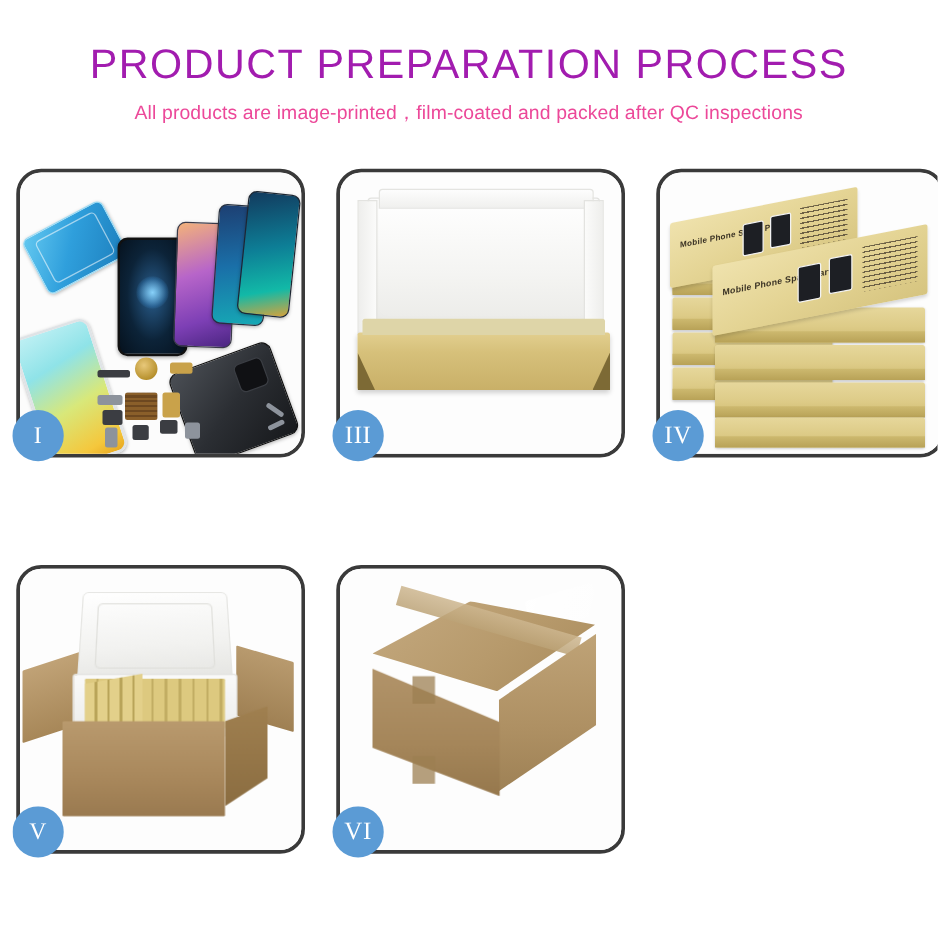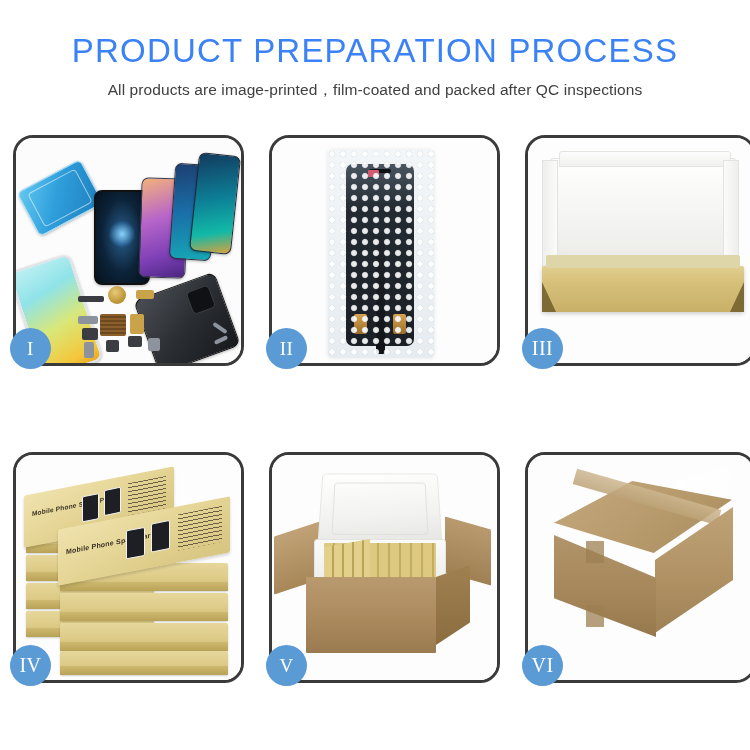--- a/index.html
+++ b/index.html
@@ -14,30 +14,30 @@
 
   .page { position: relative; width: 750px; height: 750px; background: #fff; }
 
   
   .header { padding-top: 34px; text-align: center; }
 
   .title {
     font-size: 33px;
     font-weight: 400;
     letter-spacing: 1.2px;
-    color: #3b82f6;
+    color: #a21caf;
     font-family: "Liberation Sans", sans-serif;
     line-height: 1.05;
   }
 
   .subtitle {
     margin-top: 11px;
     font-size: 15.5px;
     font-weight: 400;
-    color: #404040;
+    color: #ec4899;
     letter-spacing: .1px;
   }
 
   
   .grid {
     position: absolute;
     left: 13px;
     top: 135px;
     width: 724px;
     height: 548px;
@@ -409,34 +409,20 @@
         <div class="part" style="left:112px; top:198px; width:14px; height:11px;"></div>
         <div class="part silver" style="left:68px;  top:204px; width:10px; height:16px;"></div>
         <div class="part" style="left:90px;  top:202px; width:13px; height:12px;"></div>
         <div class="part silver" style="left:132px; top:200px; width:12px; height:13px;"></div>
         <div class="part silver" style="left:196px; top:188px; width:16px; height:4px; transform:rotate(35deg);"></div>
         <div class="part silver" style="left:198px; top:200px; width:14px; height:4px; transform:rotate(-25deg);"></div>
       </div>
       <div class="badge">I</div>
     </div>
 
-    <div class="panel">
-      <div class="panel-inner p2">
-        <div class="bubblebag">
-          <div class="screen2">
-            <div class="pink-tab"></div>
-            <div class="flex-strip"></div>
-            <div class="conn-gold" style="left:8px;  top:150px;"></div>
-            <div class="conn-gold" style="right:8px; top:150px;"></div>
-          </div>
-          <div class="bubbles"></div>
-        </div>
-      </div>
-      <div class="badge">II</div>
-    </div>
 
     <div class="panel">
       <div class="panel-inner p3">
         <div class="lid3"></div>
         <div class="lid3-flapL"></div>
         <div class="lid3-flapR"></div>
         <div class="bubblefill"></div>
         <div class="tray3">
           <div class="tray3-corner-l"></div>
           <div class="tray3-corner-r"></div>

